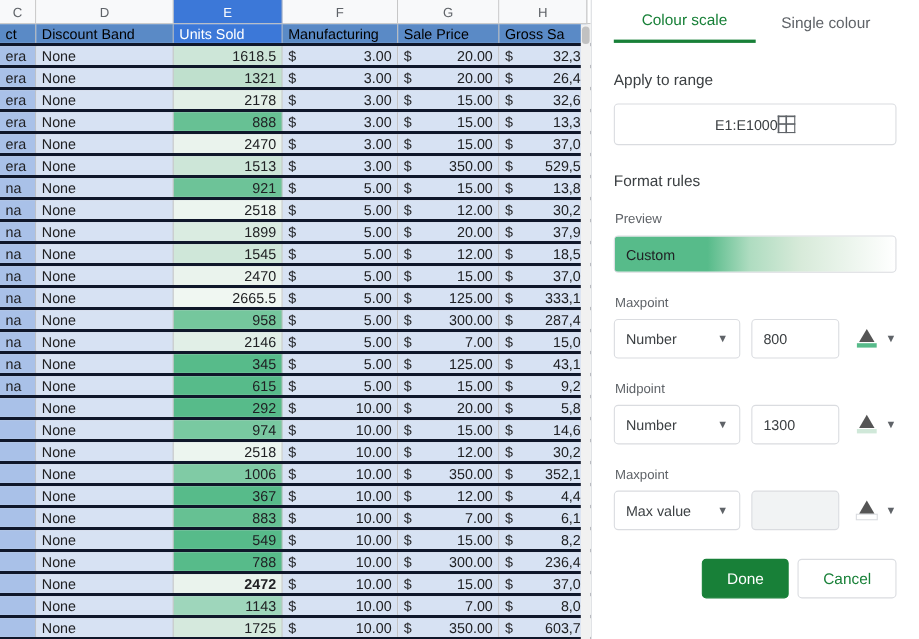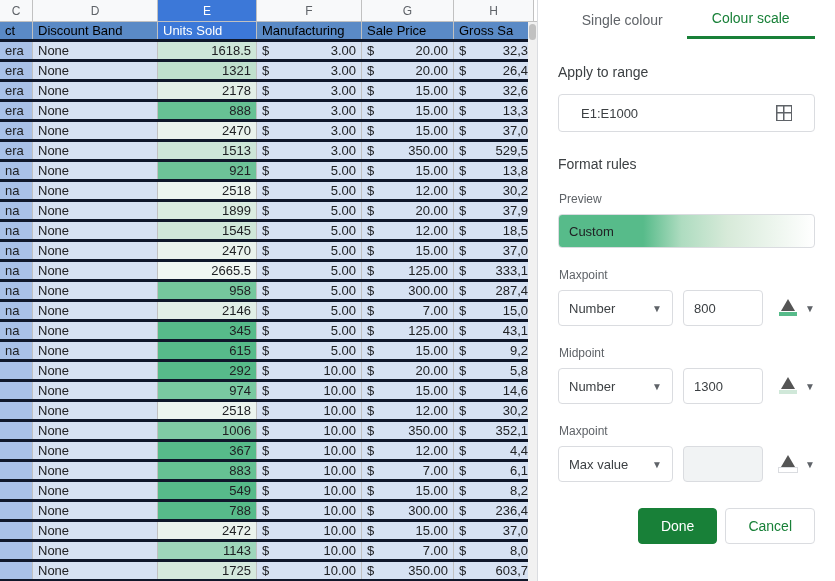--- a/index.html
+++ b/index.html
@@ -76,21 +76,21 @@
     display: flex; height: 40px; border-bottom: 1px solid #fff;
   }
   .tab {
     flex:1; display:flex; align-items:center; justify-content:center;
     color:#5f6368; font-size:14px; cursor:pointer;
   }
   .tab.active { color:#188038; border-bottom:3px solid #188038; }
   .label { color:#3c4043; font-size:14px; margin: 24px 0 14px 0; font-weight: 500;}
   .sublabel { color:#5f6368; font-size:12px; margin: 20px 0 8px 1px; }
   .range {
-    display:flex; align-items:center; justify-content:space-between;
+    display:flex; align-items:center; justify-content:center;
     border:1px solid #dadce0; border-radius:4px;
     height:38px; padding:0 22px;
   }
   .gridicon {
     width:16px; height:16px;
     display:inline-block;
     background:
       linear-gradient(#5f6368,#5f6368) left 0 top 0 /16px 1.5px no-repeat,
       linear-gradient(#5f6368,#5f6368) left 0 top 7px /16px 1.5px no-repeat,
       linear-gradient(#5f6368,#5f6368) left 0 top 14.5px /16px 1.5px no-repeat,
@@ -343,21 +343,21 @@
         <div class="cell c0"></div>
         <div class="cell c1">None</div>
         <div class="cell c2 r" style="background: rgb(87, 187, 138);">788</div>
         <div class="cell c3 r"><span class="cur">$</span>10.00</div>
         <div class="cell c4 r"><span class="cur">$</span>300.00</div>
         <div class="cell c5 r"><span class="cur">$</span>236,4</div>
       </div>
       <div class="row">
         <div class="cell c0"></div>
         <div class="cell c1">None</div>
-        <div class="cell c2 r" style="background: rgb(234, 243, 237);">2472</div>
+        <div class="cell c2 r" style="background: rgb(234, 243, 237); font-weight: bold;">2472</div>
         <div class="cell c3 r"><span class="cur">$</span>10.00</div>
         <div class="cell c4 r"><span class="cur">$</span>15.00</div>
         <div class="cell c5 r"><span class="cur">$</span>37,0</div>
       </div>
       <div class="row">
         <div class="cell c0"></div>
         <div class="cell c1">None</div>
         <div class="cell c2 r" style="background: rgb(158, 214, 187);">1143</div>
         <div class="cell c3 r"><span class="cur">$</span>10.00</div>
         <div class="cell c4 r"><span class="cur">$</span>7.00</div>
@@ -372,22 +372,22 @@
         <div class="cell c5 r"><span class="cur">$</span>603,7</div>
       </div>
     </div>
   <div class="scroll">
     <div class="thumb"></div>
   </div>
 </div>
 
 <div class="panel">
   <div class="tabs">
+    <div class="tab active">Colour scale</div>
     <div class="tab">Single colour</div>
-    <div class="tab active">Colour scale</div>
   </div>
 
   <div class="label">Apply to range</div>
   <div class="range">
     <span>E1:E1000</span>
     <span class="gridicon"></span>
   </div>
 
   <div class="label">Format rules</div>
   <div class="sublabel">Preview</div>

